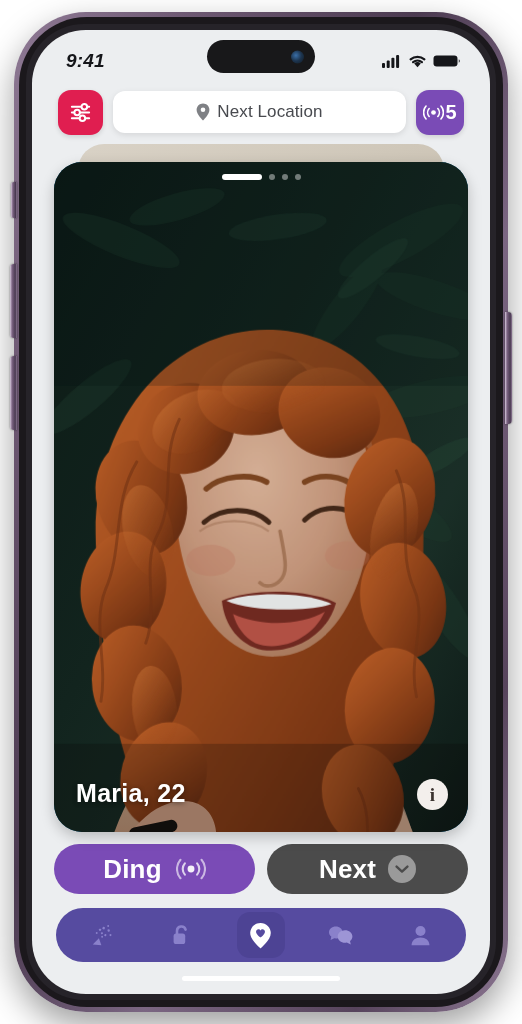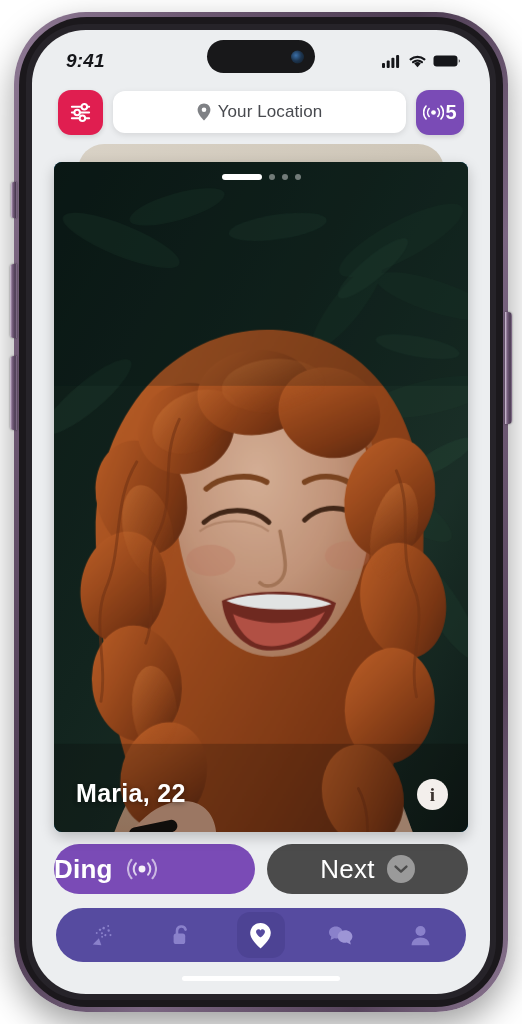--- a/index.html
+++ b/index.html
@@ -171,21 +171,21 @@
     top: 0;
     height: 90px;
     border-radius: 26px;
     background: linear-gradient(160deg, #d9d2c6 0%, #cfc7b9 55%, #c8bfb0 100%);
   }
   .photo-card {
     position: absolute;
     left: 0; right: 0;
     top: 18px;
     bottom: 0;
-    border-radius: 8px;
+    border-radius: 28px;
     overflow: hidden;
     background: #0369a1;
     box-shadow: 0 5px 14px rgba(0,0,0,.22);
     cursor: pointer;
   }
   .photo-img { position: absolute; inset: 0; }
 
   
   .photo-dots {
     position: absolute;
@@ -247,21 +247,21 @@
     gap: 12px;
     padding: 12px 22px 0 22px;
     height: 62px;
   }
   .btn-ding {
     flex: 1;
     background: #7a4bb6;
     border-radius: 25px;
     display: flex;
     align-items: center;
-    justify-content: flex-start;
+    justify-content: center;
     gap: 14px;
     border: none;
     cursor: pointer;
   }
   .btn-ding-label {
     color: #ffffff;
     font-size: 26px;
     font-weight: bold;
     letter-spacing: .2px;
   }
@@ -272,21 +272,21 @@
     display: flex;
     align-items: center;
     justify-content: center;
     gap: 12px;
     border: none;
     cursor: pointer;
   }
   .btn-next-label {
     color: #ffffff;
     font-size: 26px;
-    font-weight: normal;
+    font-weight: bold;
     letter-spacing: .2px;
   }
   .chev-circle {
     width: 28px; height: 28px;
     border-radius: 50%;
     background: #9a9a9a;
     display: flex; align-items: center; justify-content: center;
   }
 
   
@@ -385,21 +385,21 @@
           <circle cx="8.5" cy="12" r="2.9" fill="#e01e50" stroke="#ffffff" stroke-width="2.1"></circle>
           <circle cx="14" cy="18" r="2.9" fill="#e01e50" stroke="#ffffff" stroke-width="2.1"></circle>
         </svg>
       </button>
 
       <div class="location-pill">
         <svg width="14" height="18" viewBox="0 0 14 18">
           <path d="M7 0.6 C3.4 0.6 0.6 3.4 0.6 7 C0.6 11.5 7 17.4 7 17.4 C7 17.4 13.4 11.5 13.4 7 C13.4 3.4 10.6 0.6 7 0.6 Z" fill="#7f8185"></path>
           <circle cx="7" cy="6.8" r="2.3" fill="#ffffff"></circle>
         </svg>
-        <span class="location-text" title="Your Location">Your Location</span>
+        <span class="location-text" title="Your Location">Next Location</span>
       </div>
 
       <button class="ding-count-btn">
         <svg width="21" height="17" viewBox="0 0 22 18">
           <circle cx="11" cy="9" r="2.5" fill="#ffffff"></circle>
           <path d="M6.4 4.8 a6.3 6.3 0 0 0 0 8.4" stroke="#ffffff" stroke-width="1.7" fill="none" stroke-linecap="round"></path>
           <path d="M15.6 4.8 a6.3 6.3 0 0 1 0 8.4" stroke="#ffffff" stroke-width="1.7" fill="none" stroke-linecap="round"></path>
           <path d="M3.1 2.1 a10.5 10.5 0 0 0 0 13.8" stroke="#ffffff" stroke-width="1.7" fill="none" stroke-linecap="round"></path>
           <path d="M18.9 2.1 a10.5 10.5 0 0 1 0 13.8" stroke="#ffffff" stroke-width="1.7" fill="none" stroke-linecap="round"></path>
         </svg>

